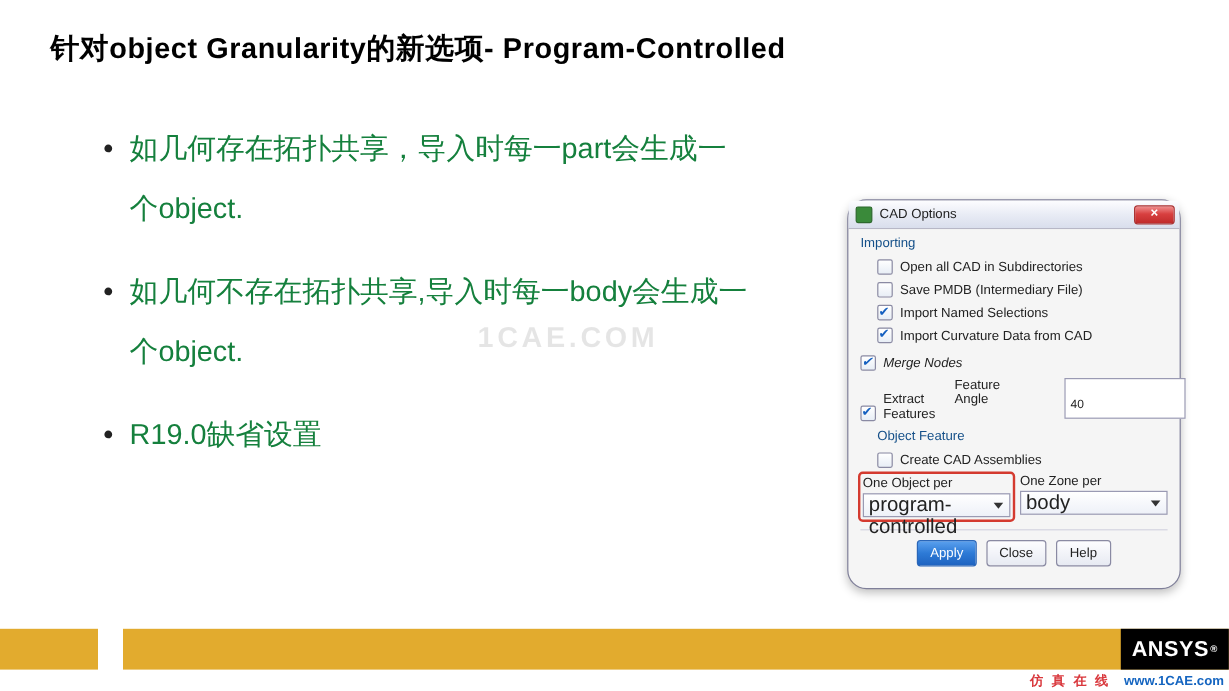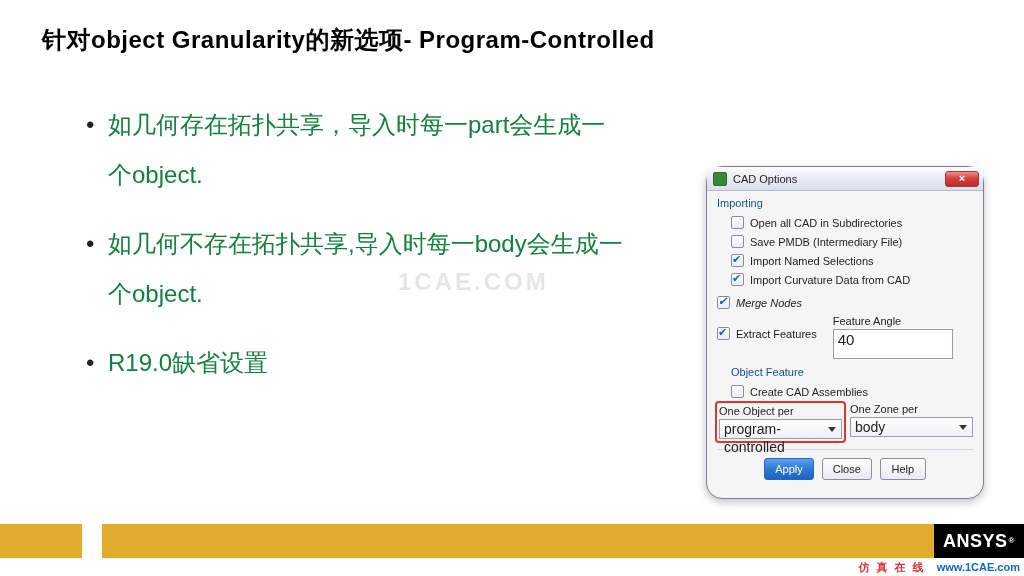--- a/index.html
+++ b/index.html
@@ -136,42 +136,42 @@
   }
   .chk-label { font-size: 11px; color: #222; }
 
   .feature-row {
     display: flex;
     align-items: flex-start;
     gap: 6px;
     padding: 3px 0;
   }
   .feature-left { display: flex; align-items: flex-end; gap: 6px; padding-top: 12px; }
-  .feature-right { margin-left: 10px; display: flex; flex-direction: column; }
+  .feature-right { margin-left: 10px; display: flex; flex-direction: row; gap: 35px; }
   .feature-right .fld-label { font-size: 11px; color: #222; margin-bottom: 2px; }
   .txt {
     width: 120px;
     height: 30px;
     border: 1px solid #9a9ab3;
     background: #fff;
-    font-size: 15px;
-    padding: 1px 4px;
+    font-size: 10px;
+    padding: 16px 4px;
   }
 
   .oc-row {
     display: flex;
     gap: 6px;
     margin-top: 2px;
   }
   .oc-col { flex: 1; display: flex; flex-direction: column; gap: 2px; }
   .sel {
     height: 20px;
     border: 1px solid #9a9ab3;
     background: linear-gradient(#fff, #eef1f8);
-    font-size: 14px;
+    font-size: 17px;
     padding: 0 18px 0 4px;
     position: relative;
     line-height: 18px;
     cursor: pointer;
   }
   .sel::after {
     content: "";
     position: absolute;
     right: 5px; top: 7px;
     border-left: 4px solid transparent;

